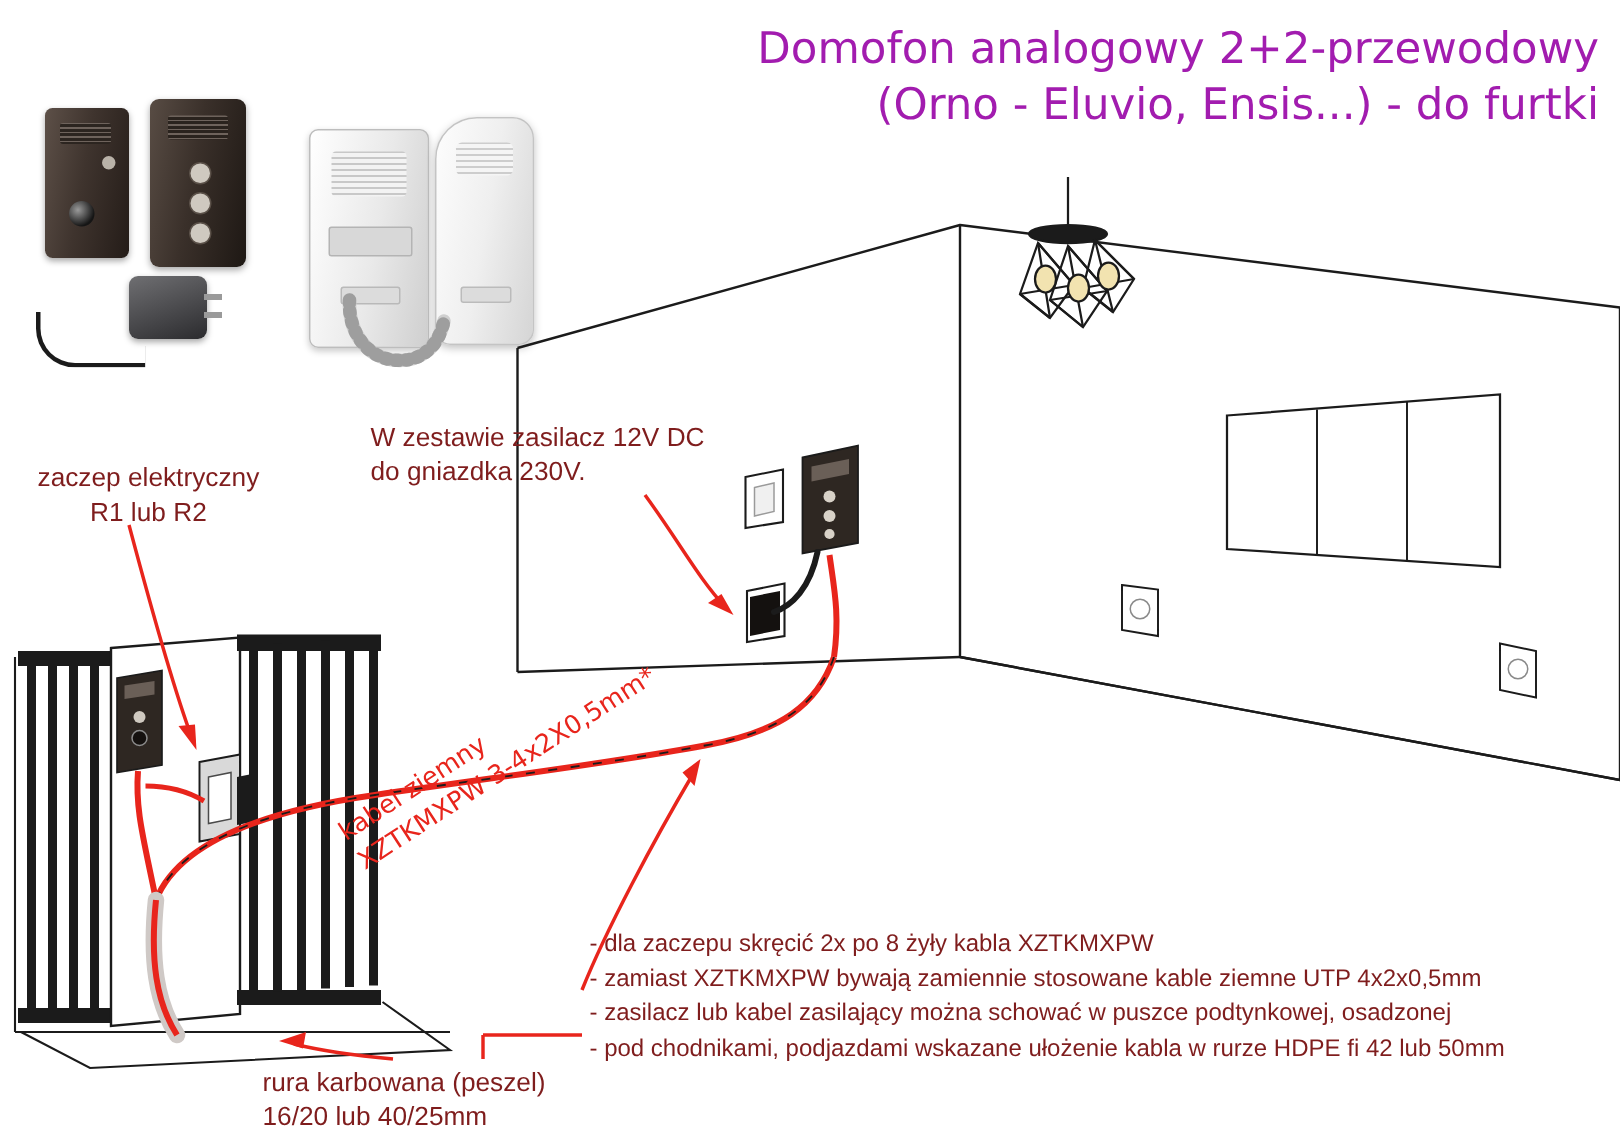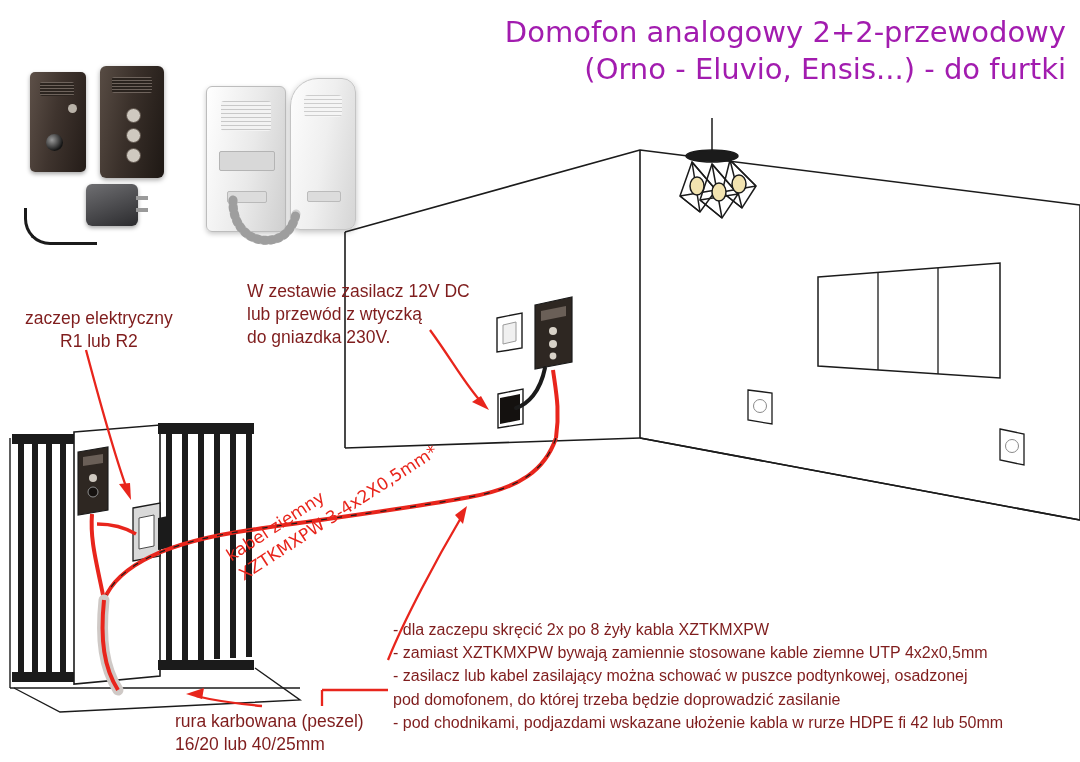--- a/index.html
+++ b/index.html
@@ -314,21 +314,20 @@
     </g>
 
     <g>
       <path d="M322,690 L388,690" fill="none" stroke="#e8251c" stroke-width="2.3"></path>
       <path d="M322,690 L322,706" fill="none" stroke="#e8251c" stroke-width="2.3"></path>
     </g>
   </svg>
 
   <div class="ann ann-psu">
     <div>W zestawie zasilacz 12V DC</div>
-    <div>lub przewód z wtyczką</div>
     <div>do gniazdka 230V.</div>
   </div>
 
   <div class="ann ann-zaczep">
     <div>zaczep elektryczny</div>
     <div>R1 lub R2</div>
   </div>
 
   <div class="cable-label">
     <div>kabel ziemny</div>
@@ -337,17 +336,16 @@
 
   <div class="ann ann-peszel">
     <div>rura karbowana (peszel)</div>
     <div>16/20 lub 40/25mm</div>
   </div>
 
   <div class="ann notes">
     <div>- dla zaczepu skręcić 2x po 8 żyły kabla XZTKMXPW</div>
     <div>- zamiast XZTKMXPW bywają zamiennie stosowane kable ziemne UTP 4x2x0,5mm</div>
     <div>- zasilacz lub kabel zasilający można schować w puszce podtynkowej, osadzonej</div>
-    <div>   pod domofonem, do której trzeba będzie doprowadzić zasilanie</div>
     <div>- pod chodnikami, podjazdami wskazane ułożenie kabla w rurze HDPE fi 42 lub 50mm</div>
   </div>
 
 </div>
 
 </body></html>

